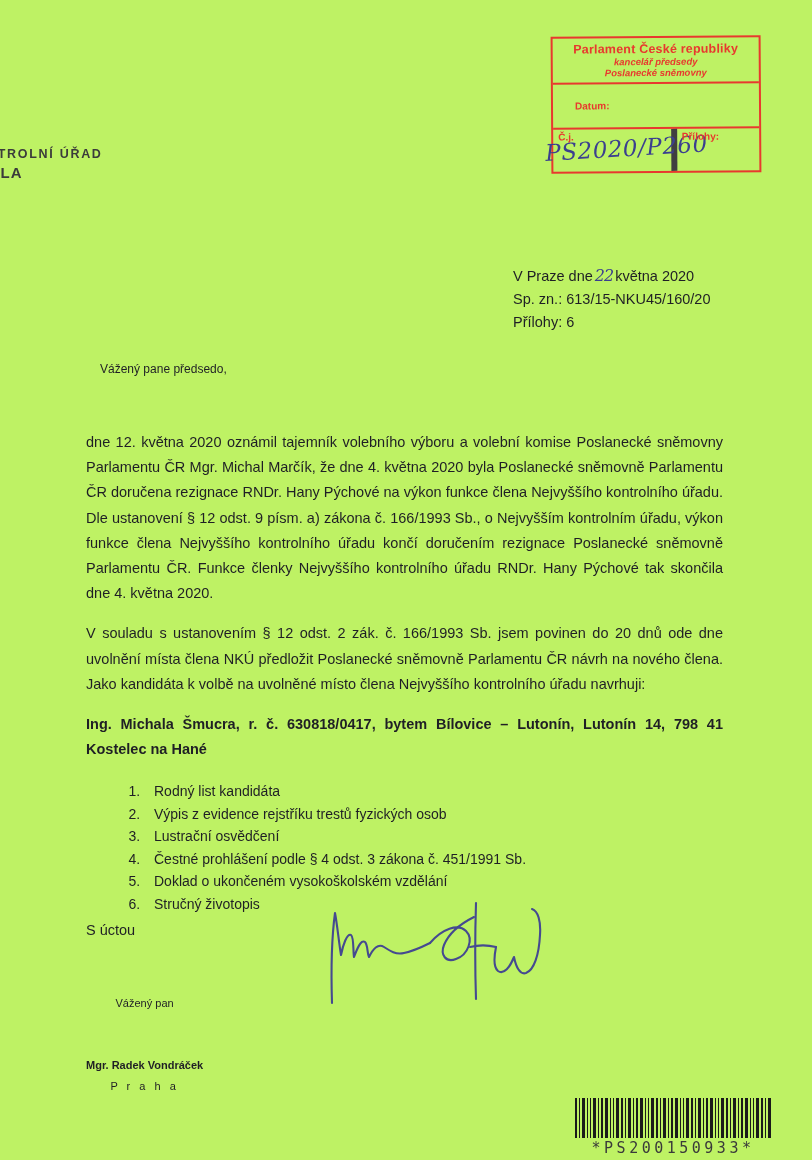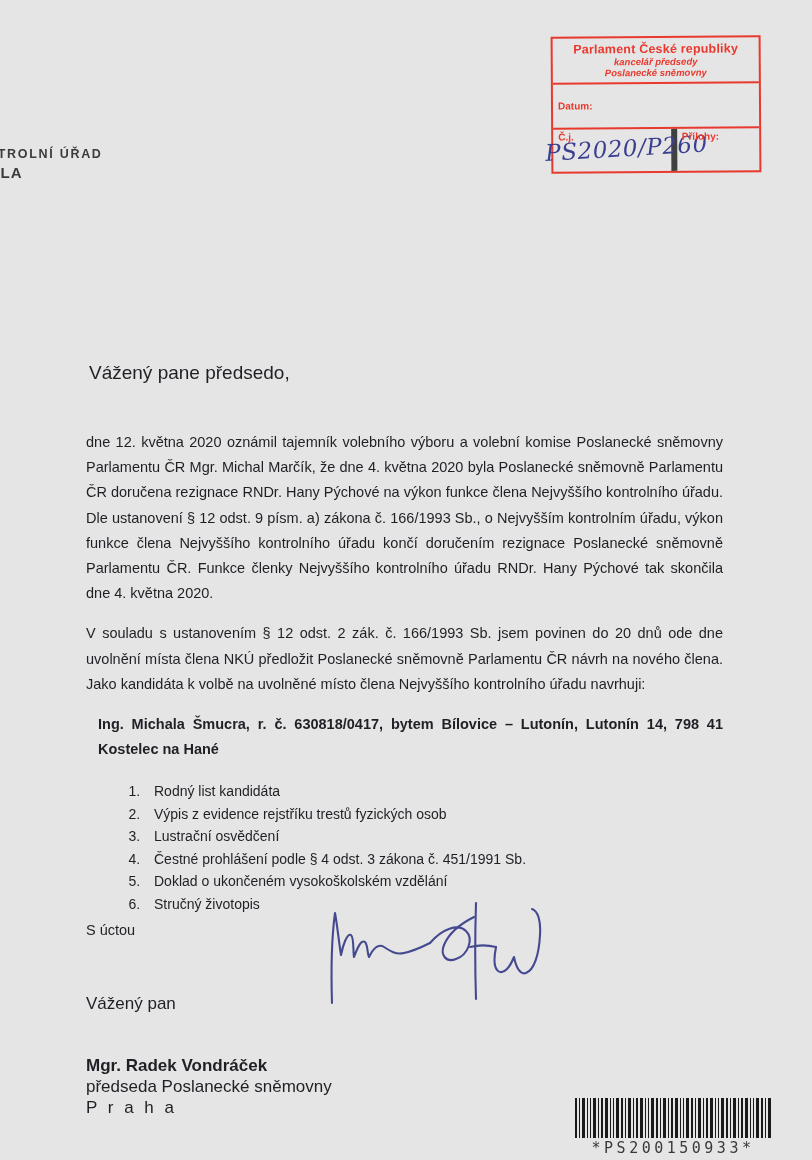--- a/index.html
+++ b/index.html
@@ -12,21 +12,21 @@
     height: 1160px;
     position: relative;
     font-family: "Liberation Sans", sans-serif;
     color: #1f1f25;
     overflow: hidden;
   }
 
   .page {
     position: absolute;
     inset: 0;
-    background: #e5e5e5;
+    background: #bef264;
     text-decoration: underline;
   }
 
   
   .stamp {
     position: absolute;
     left: 551px;
     top: 36px;
     width: 210px;
     height: 137px;
@@ -59,21 +59,21 @@
     height: 45px;
     border-bottom: 2px solid #e8392e;
     box-sizing: border-box;
     display: flex;
     align-items: center;
     color: #e8392e;
   }
   .stamp-date-row .lbl {
     font-size: 10px;
     font-weight: bold;
-    padding-left: 5px;
+    padding-left: 22px;
     width: 56px;
   }
   .stamp-date-row .val {
     font-size: 19px;
     font-weight: bold;
     letter-spacing: 1.2px;
     font-family: "DejaVu Sans", sans-serif;
   }
   .stamp-bottom {
     height: 42px;
@@ -153,40 +153,39 @@
     font-style: italic;
     color: #3b3f8f;
     font-size: 16px;
     letter-spacing: -1px;
     padding: 0 2px;
   }
 
   
   .greeting {
     position: absolute;
-    left: 89px;
+    left: 100px;
     top: 362px;
-    font-size: 19px;
+    font-size: 12px;
   }
   .body {
     position: absolute;
     left: 86px;
     top: 430px;
     width: 637px;
     font-size: 14.5px;
     line-height: 25.2px;
     text-align: justify;
   }
   .body p {
     margin: 0 0 15px 0;
   }
   .body p.candidate {
     font-weight: bold;
     margin-bottom: 18px;
-    margin-left: 12px;
   }
   .body p.lead-in {
     margin-bottom: 8px;
     text-align: left;
   }
   ol.attachments {
     margin: 0 0 0 0;
     padding-left: 58px;
     font-size: 14px;
     line-height: 22.5px;
@@ -199,22 +198,23 @@
   .closing {
     position: absolute;
     left: 86px;
     top: 922px;
     font-size: 14.5px;
   }
   .addressee {
     position: absolute;
     left: 86px;
     top: 993px;
-    font-size: 17px;
+    font-size: 11px;
     line-height: 21px;
+    text-align: center;
   }
   .addressee .name {
     font-weight: bold;
     margin-top: 41px;
   }
   .addressee .city {
     letter-spacing: 3px;
   }
 
   
@@ -273,20 +273,27 @@
       </div>
     </div>
   </div>
 
   <div class="letterhead">
     <div class="org">NEJVYŠŠÍ KONTROLNÍ ÚŘAD</div>
     <div class="person">MILOSLAV KALA</div>
     <div class="role">PREZIDENT</div>
   </div>
 
+  <div class="refblock">
+    <div>
+      <span>V Praze dne</span><span class="hand-day">22</span><span>května 2020</span>
+    </div>
+    <div>Sp. zn.: 613/15-NKU45/160/20</div>
+    <div>Přílohy: 6</div>
+  </div>
 
   <div class="greeting">Vážený pane předsedo,</div>
 
   <div class="body">
     <p>dne 12. května 2020 oznámil tajemník volebního výboru a volební komise Poslanecké sněmovny Parlamentu ČR Mgr. Michal Marčík, že dne 4. května 2020 byla Poslanecké sněmovně Parlamentu ČR doručena rezignace RNDr. Hany Pýchové na výkon funkce člena Nejvyššího kontrolního úřadu. Dle ustanovení § 12 odst. 9 písm. a) zákona č. 166/1993 Sb., o Nejvyšším kontrolním úřadu, výkon funkce člena Nejvyššího kontrolního úřadu končí doručením rezignace Poslanecké sněmovně Parlamentu ČR. Funkce členky Nejvyššího kontrolního úřadu RNDr. Hany Pýchové tak skončila dne 4. května 2020.</p>
     <p>V souladu s ustanovením § 12 odst. 2 zák. č. 166/1993 Sb. jsem povinen do 20 dnů ode dne uvolnění místa člena NKÚ předložit Poslanecké sněmovně Parlamentu ČR návrh na nového člena. Jako kandidáta k volbě na uvolněné místo člena Nejvyššího kontrolního úřadu navrhuji:</p>
     <p class="candidate">Ing. Michala Šmucra, r. č. 630818/0417, bytem Bílovice – Lutonín, Lutonín 14, 798 41 Kostelec na Hané</p>
     <ol class="attachments">
       <li>Rodný list kandidáta</li>
       <li>Výpis z evidence rejstříku trestů fyzických osob</li>
@@ -305,21 +312,20 @@
       <path d="M112 48 C124 34 140 28 148 36 C156 44 150 60 138 64 C128 68 122 60 126 50 C131 38 144 28 156 22"></path>
       <path d="M158 8 C157 40 157 74 158 104"></path>
       <path d="M152 52 C160 50 170 50 178 52"></path>
       <path d="M178 52 C176 62 175 72 180 76 C186 80 192 72 196 62 C198 72 202 80 208 78 C216 75 221 60 222 40 C223 26 220 16 214 14"></path>
     </g>
   </svg>
 
   <div class="addressee">
     <div>Vážený pan</div>
     <div class="name">Mgr. Radek Vondráček</div>
-    <div>předseda Poslanecké sněmovny</div>
     <div class="city">P r a h a</div>
   </div>
 
   <div class="barcode">
     <svg class="bars" viewBox="0 0 200 40" preserveAspectRatio="none" xmlns="http://www.w3.org/2000/svg">
       <g fill="#1a1a1a">
         <rect x="2" y="0" width="2" height="40"></rect>
           <rect x="6" y="0" width="1" height="40"></rect>
         <rect x="9" y="0" width="3" height="40"></rect>
           <rect x="14" y="0" width="1" height="40"></rect>

